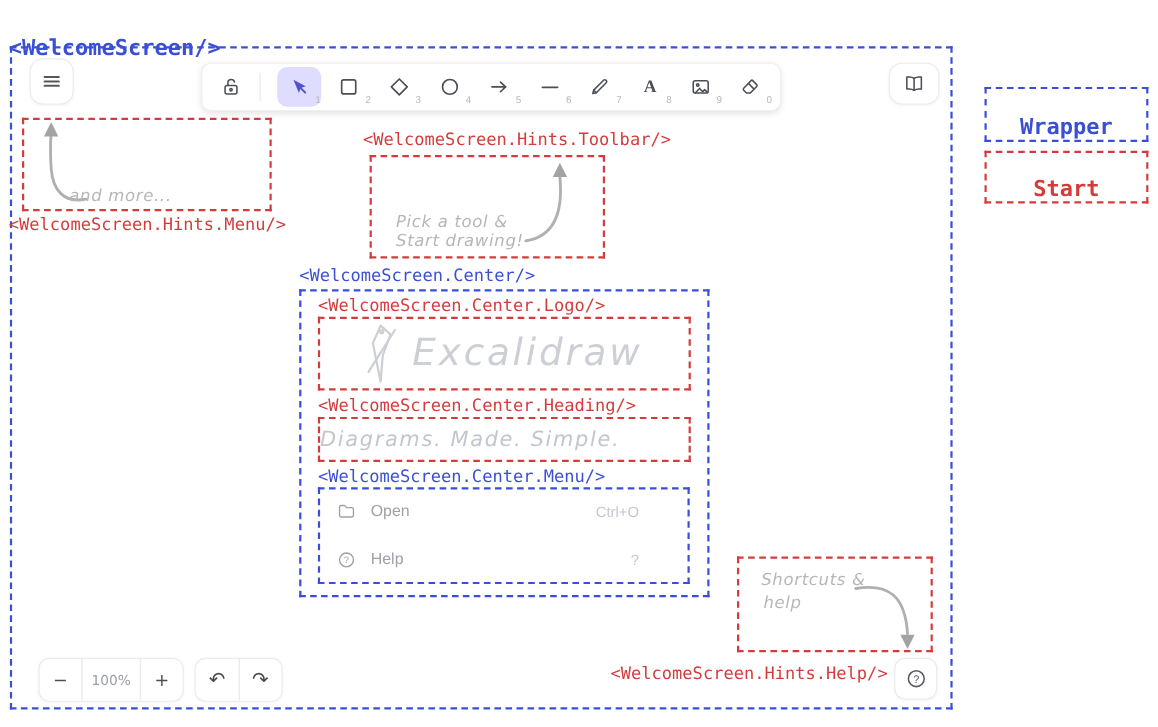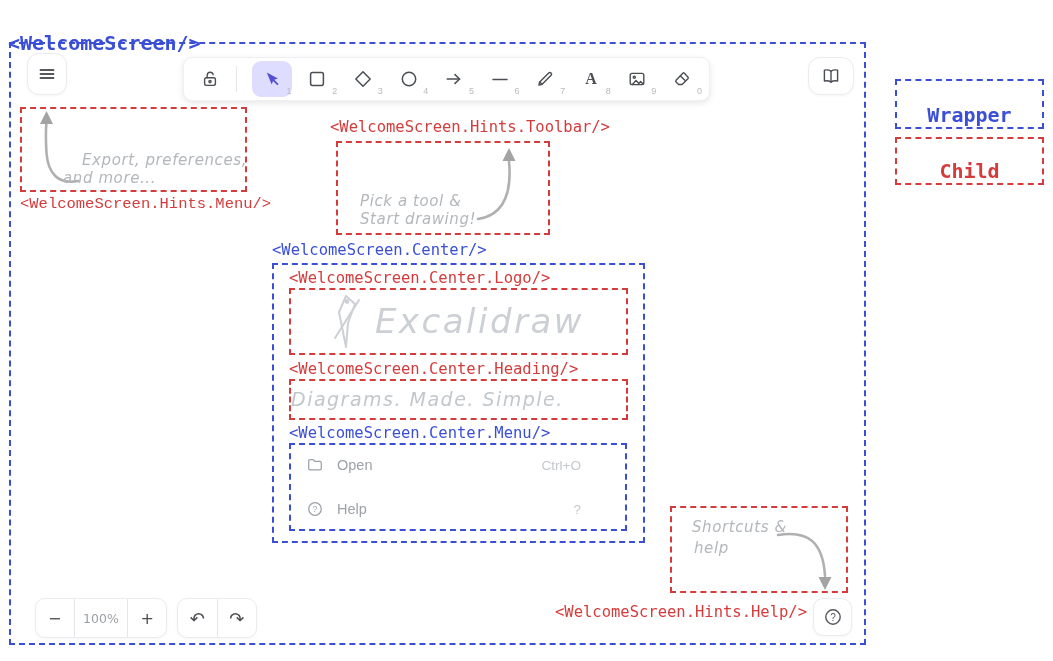--- a/index.html
+++ b/index.html
@@ -165,24 +165,23 @@
       <line x1="10" y1="5.2" x2="10" y2="16.1"></line>
     </g>
   </svg>
 </div>
 
 <div class="abs dash-red" style="left:20px;top:107px;width:227px;height:85px;">
   <svg class="abs" style="left:0;top:0;" width="90" height="82" viewBox="0 0 90 82">
     <path d="M56 72 C 36 76, 26 64, 24.5 44 C 23.8 33, 23.8 20, 24.5 13" fill="none" stroke="#b0b0b0" stroke-width="2.6" stroke-linecap="round"></path>
     <polygon points="24.5,2 18,15 31,15" fill="#a3a3a3"></polygon>
   </svg>
-  <div class="hand abs" style="left:60px;top:42px;">Export, preferences,</div>
   <div class="hand abs" style="left:41px;top:60px;">and more...</div>
 </div>
-<div class="abs tag red" style="left:20px;top:196px;font-family:Liberation Mono, monospace;">&lt;WelcomeScreen.Hints.Menu/&gt;</div>
+<div class="abs tag red" style="left:8px;top:196px;">&lt;WelcomeScreen.Hints.Menu/&gt;</div>
 
 <div class="abs tag red" style="left:330px;top:119px;">&lt;WelcomeScreen.Hints.Toolbar/&gt;</div>
 <div class="abs dash-red" style="left:336px;top:141px;width:214px;height:94px;">
   <div class="hand abs" style="left:22px;top:49px;">Pick a tool &amp;</div>
   <div class="hand abs" style="left:22px;top:67px;">Start drawing!</div>
   <svg class="abs" style="right:18px;top:2px;" width="60" height="86" viewBox="0 0 60 86">
     <path d="M8 74 C 34 70, 42 48, 39 16" fill="none" stroke="#b0b0b0" stroke-width="2.6" stroke-linecap="round"></path>
     <polygon points="39,3 32.5,16 45.5,16" fill="#a3a3a3"></polygon>
   </svg>
 </div>
@@ -264,14 +263,14 @@
   <div class="seg-divider"></div>
   <div class="glyph-btn" style="font-size:18px;">
     <span>↷</span>
   </div>
 </div>
 
 <div class="abs dash-blue legend-box" style="left:895px;top:79px;width:149px;height:50px;color:var(--blue);">
   <span>Wrapper</span>
 </div>
 <div class="abs dash-red legend-box" style="left:895px;top:137px;width:149px;height:48px;color:var(--red);">
-  <span>Child</span>
+  <span>Start</span>
 </div>
 
 </body></html>

